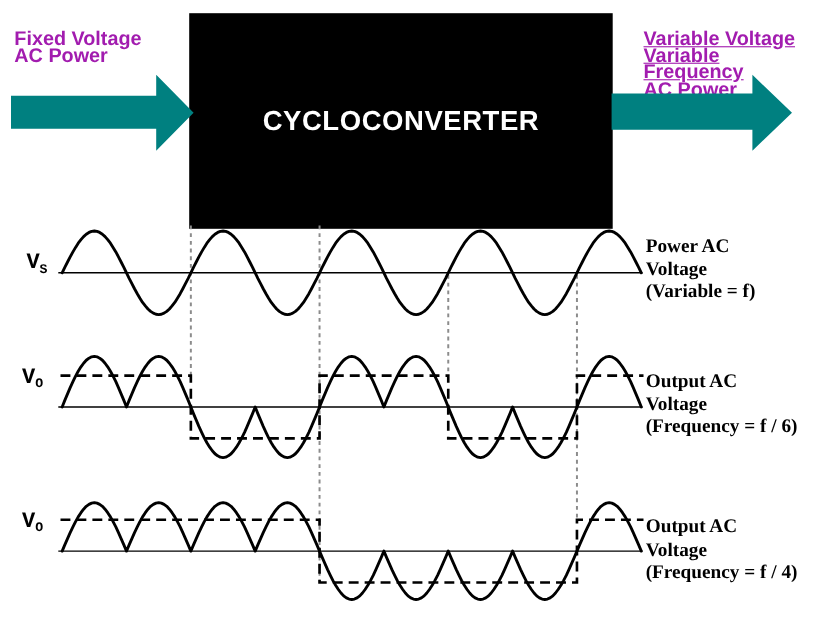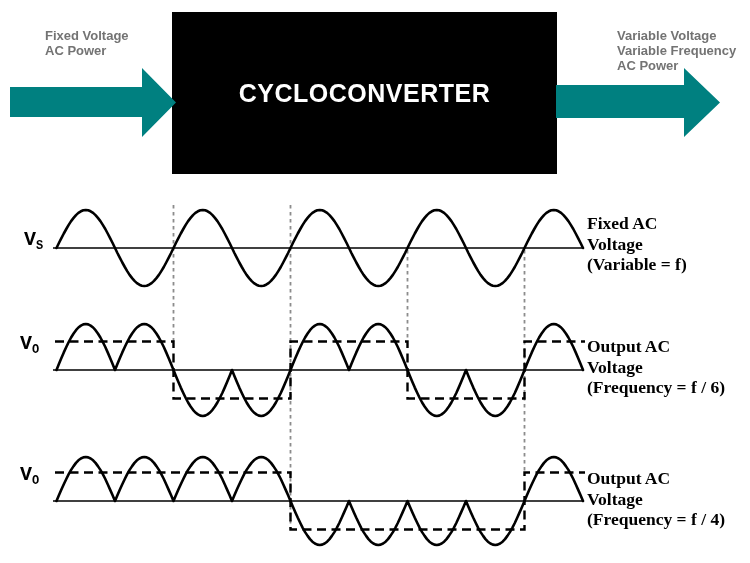--- a/index.html
+++ b/index.html
@@ -1,24 +1,24 @@
 <!DOCTYPE html>
 <html><head>
 <meta charset="utf-8">
 <style>
   html,body{margin:0;padding:0;background:#ffffff;}
   .stage{position:relative;width:750px;height:563px;background:#ffffff;overflow:hidden;
          font-family:"Liberation Sans",sans-serif;color:#000;}
-  .converter-box{position:absolute;left:172px;top:12px;width:385px;height:162px;
+  .converter-box{position:absolute;left:172px;top:12px;width:385px;height:196px;
                  background:#000;display:flex;align-items:center;justify-content:center;text-decoration:underline;}
   .box-title{color:#fff;font-weight:bold;font-size:25px;letter-spacing:.5px;
              font-family:"Liberation Sans",sans-serif;}
-  .io-label{position:absolute;font-weight:bold;font-size:13px;line-height:15.2px;color:#737373;margin-left:32px;}
+  .io-label{position:absolute;font-weight:bold;font-size:18px;line-height:15.2px;color:#a21caf;}
   .input-label{left:13px;top:28px;}
-  .output-label{left:585px;top:28px;}
+  .output-label{left:585px;top:28px;text-decoration:underline;}
   #canvas{position:absolute;left:0;top:0;pointer-events:none;}
   .vlabel{position:absolute;font-family:Liberation Mono, monospace;font-weight:bold;
           font-size:20px;color:#000;}
   .vlabel sub{font-size:12px;vertical-align:-4px;}
   .vlabel-1{left:24px;top:228px;}
   .vlabel-2{left:20px;top:332px;}
   .vlabel-3{left:20px;top:463px;}
   .annotation{position:absolute;left:587px;font-family:"Liberation Serif",serif;
               font-weight:bold;font-size:17.5px;line-height:20.5px;color:#000;}
   .annotation-1{top:213px;}
@@ -66,21 +66,21 @@
     <span>V</span><sub>S</sub>
   </div>
   <div class="vlabel vlabel-2">
     <span>V</span><sub>O</sub>
   </div>
   <div class="vlabel vlabel-3">
     <span>V</span><sub>O</sub>
   </div>
 
   <div class="annotation annotation-1">
-    <div>Fixed AC</div>
+    <div>Power AC</div>
     <div>Voltage</div>
     <div>(Variable = f)</div>
   </div>
   <div class="annotation annotation-2">
     <div>Output AC</div>
     <div>Voltage</div>
     <div>(Frequency = f / 6)</div>
   </div>
   <div class="annotation annotation-3">
     <div>Output AC</div>

